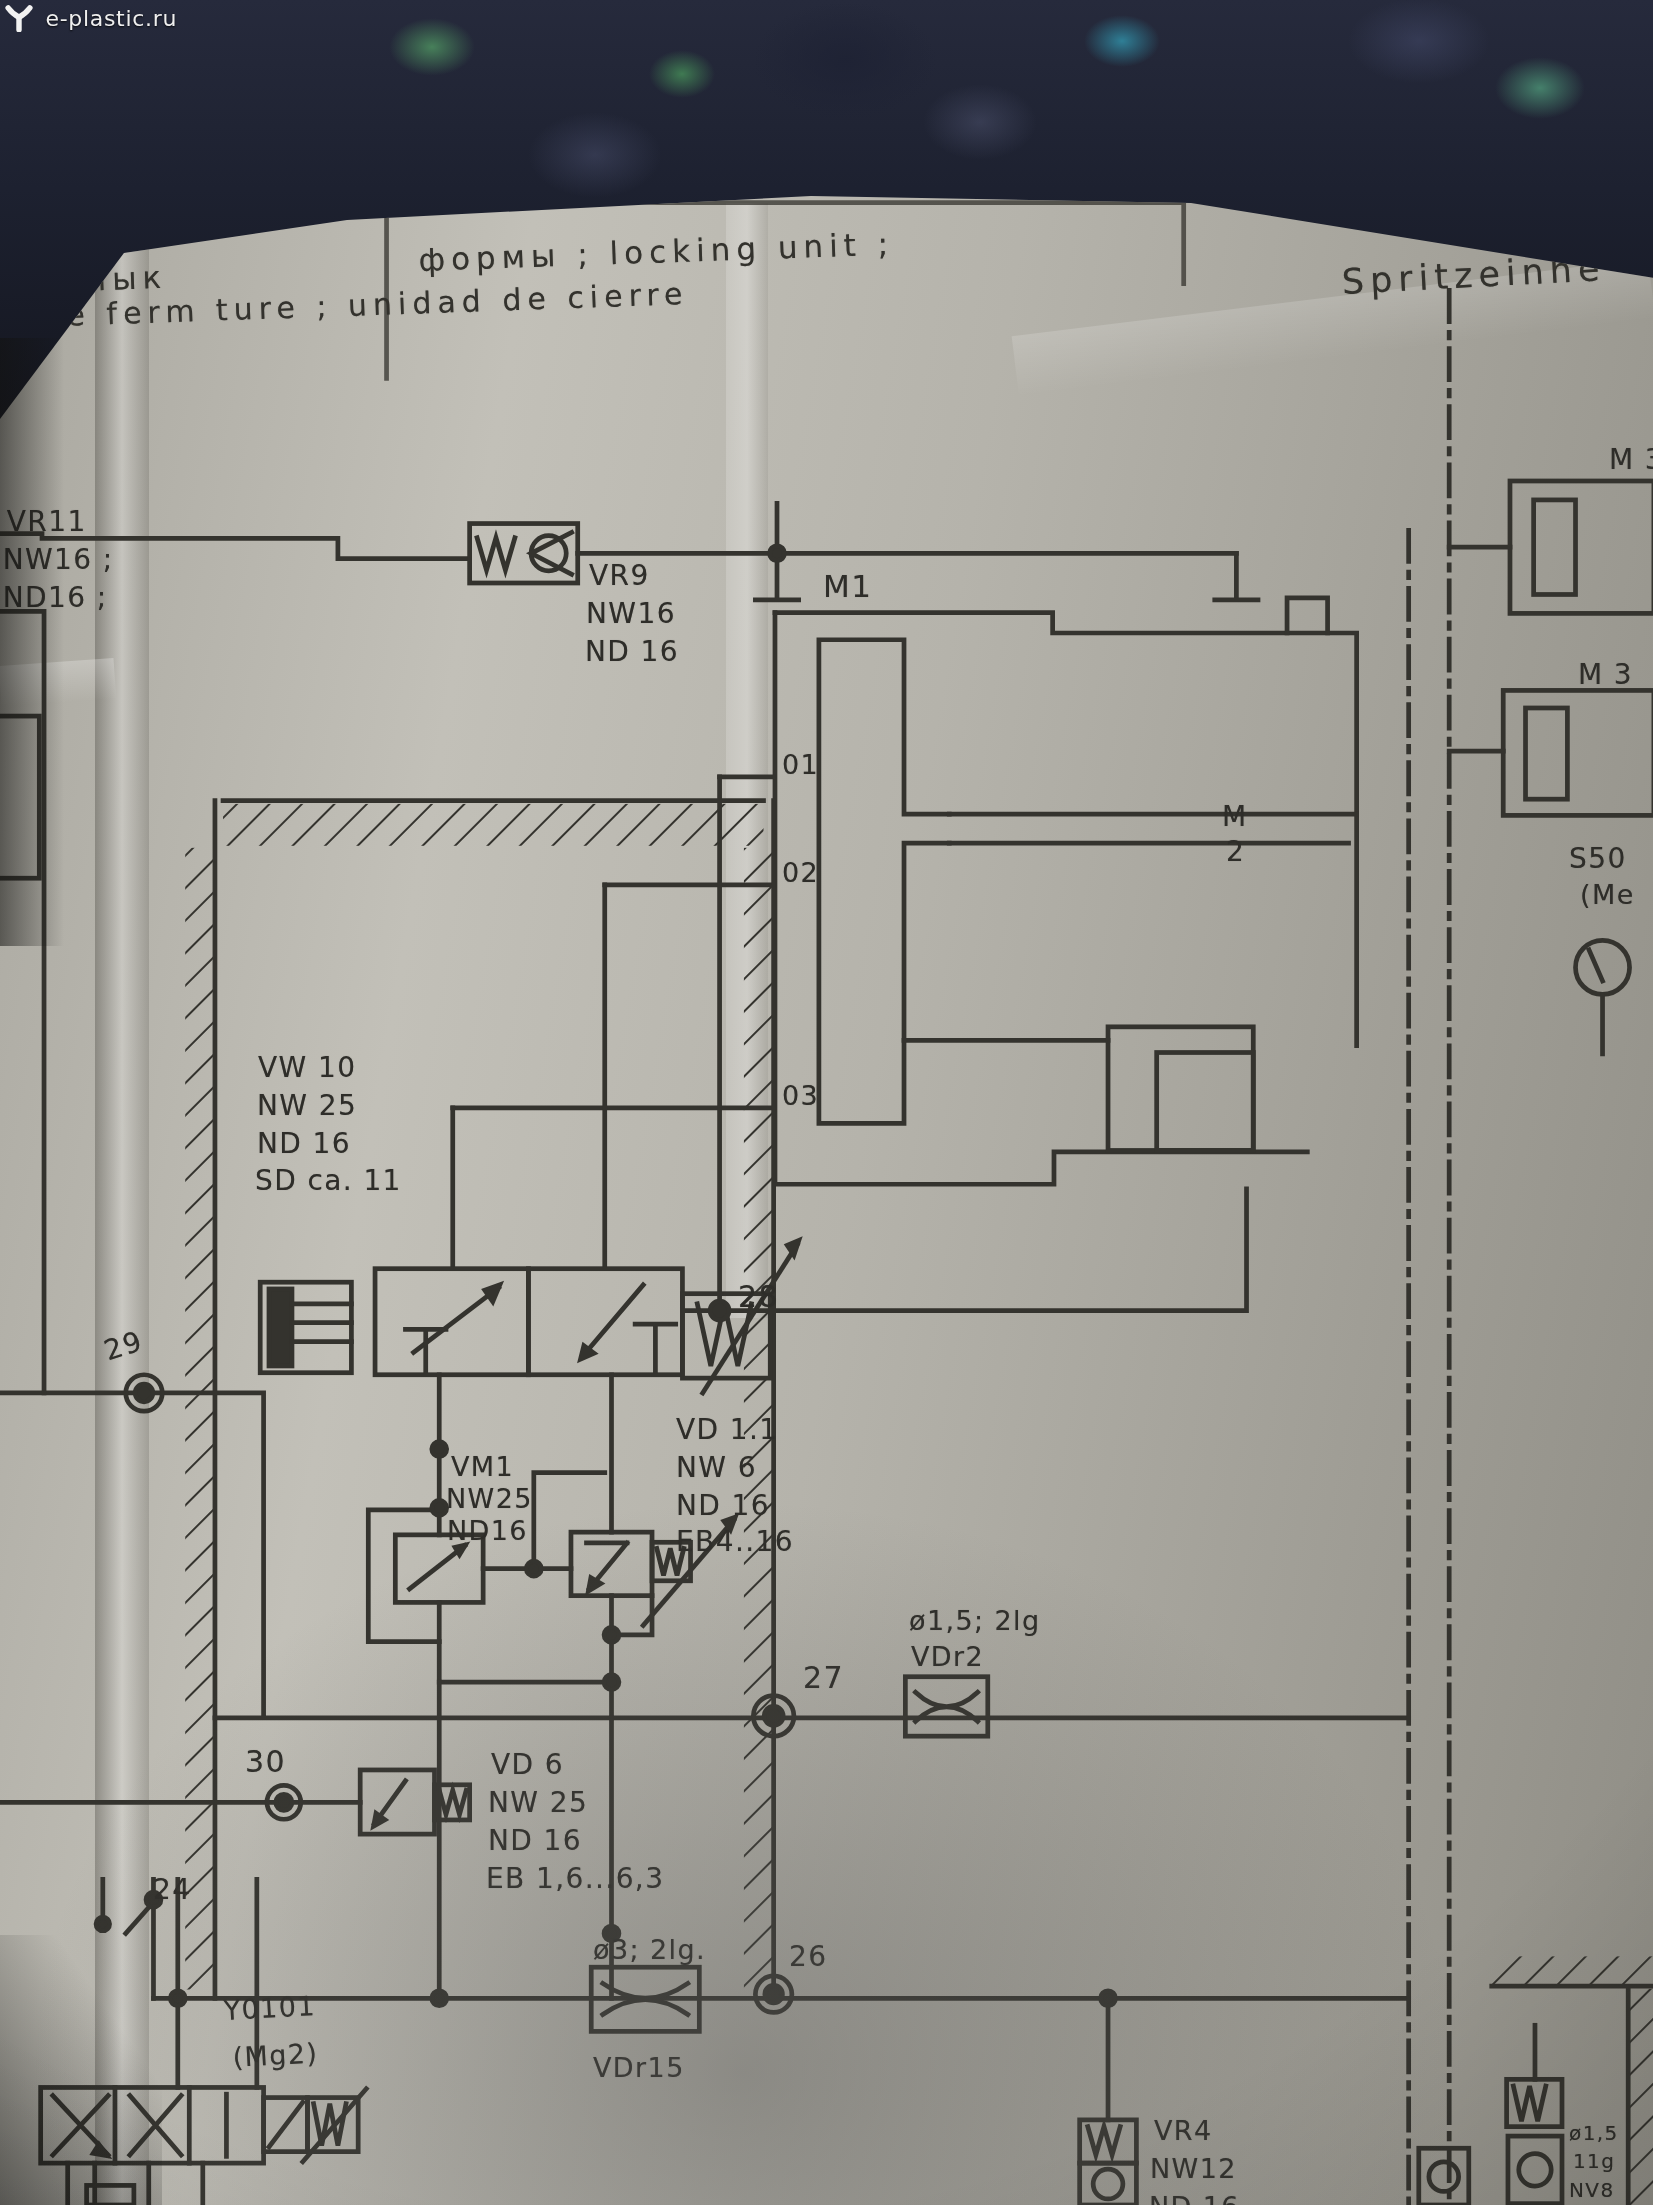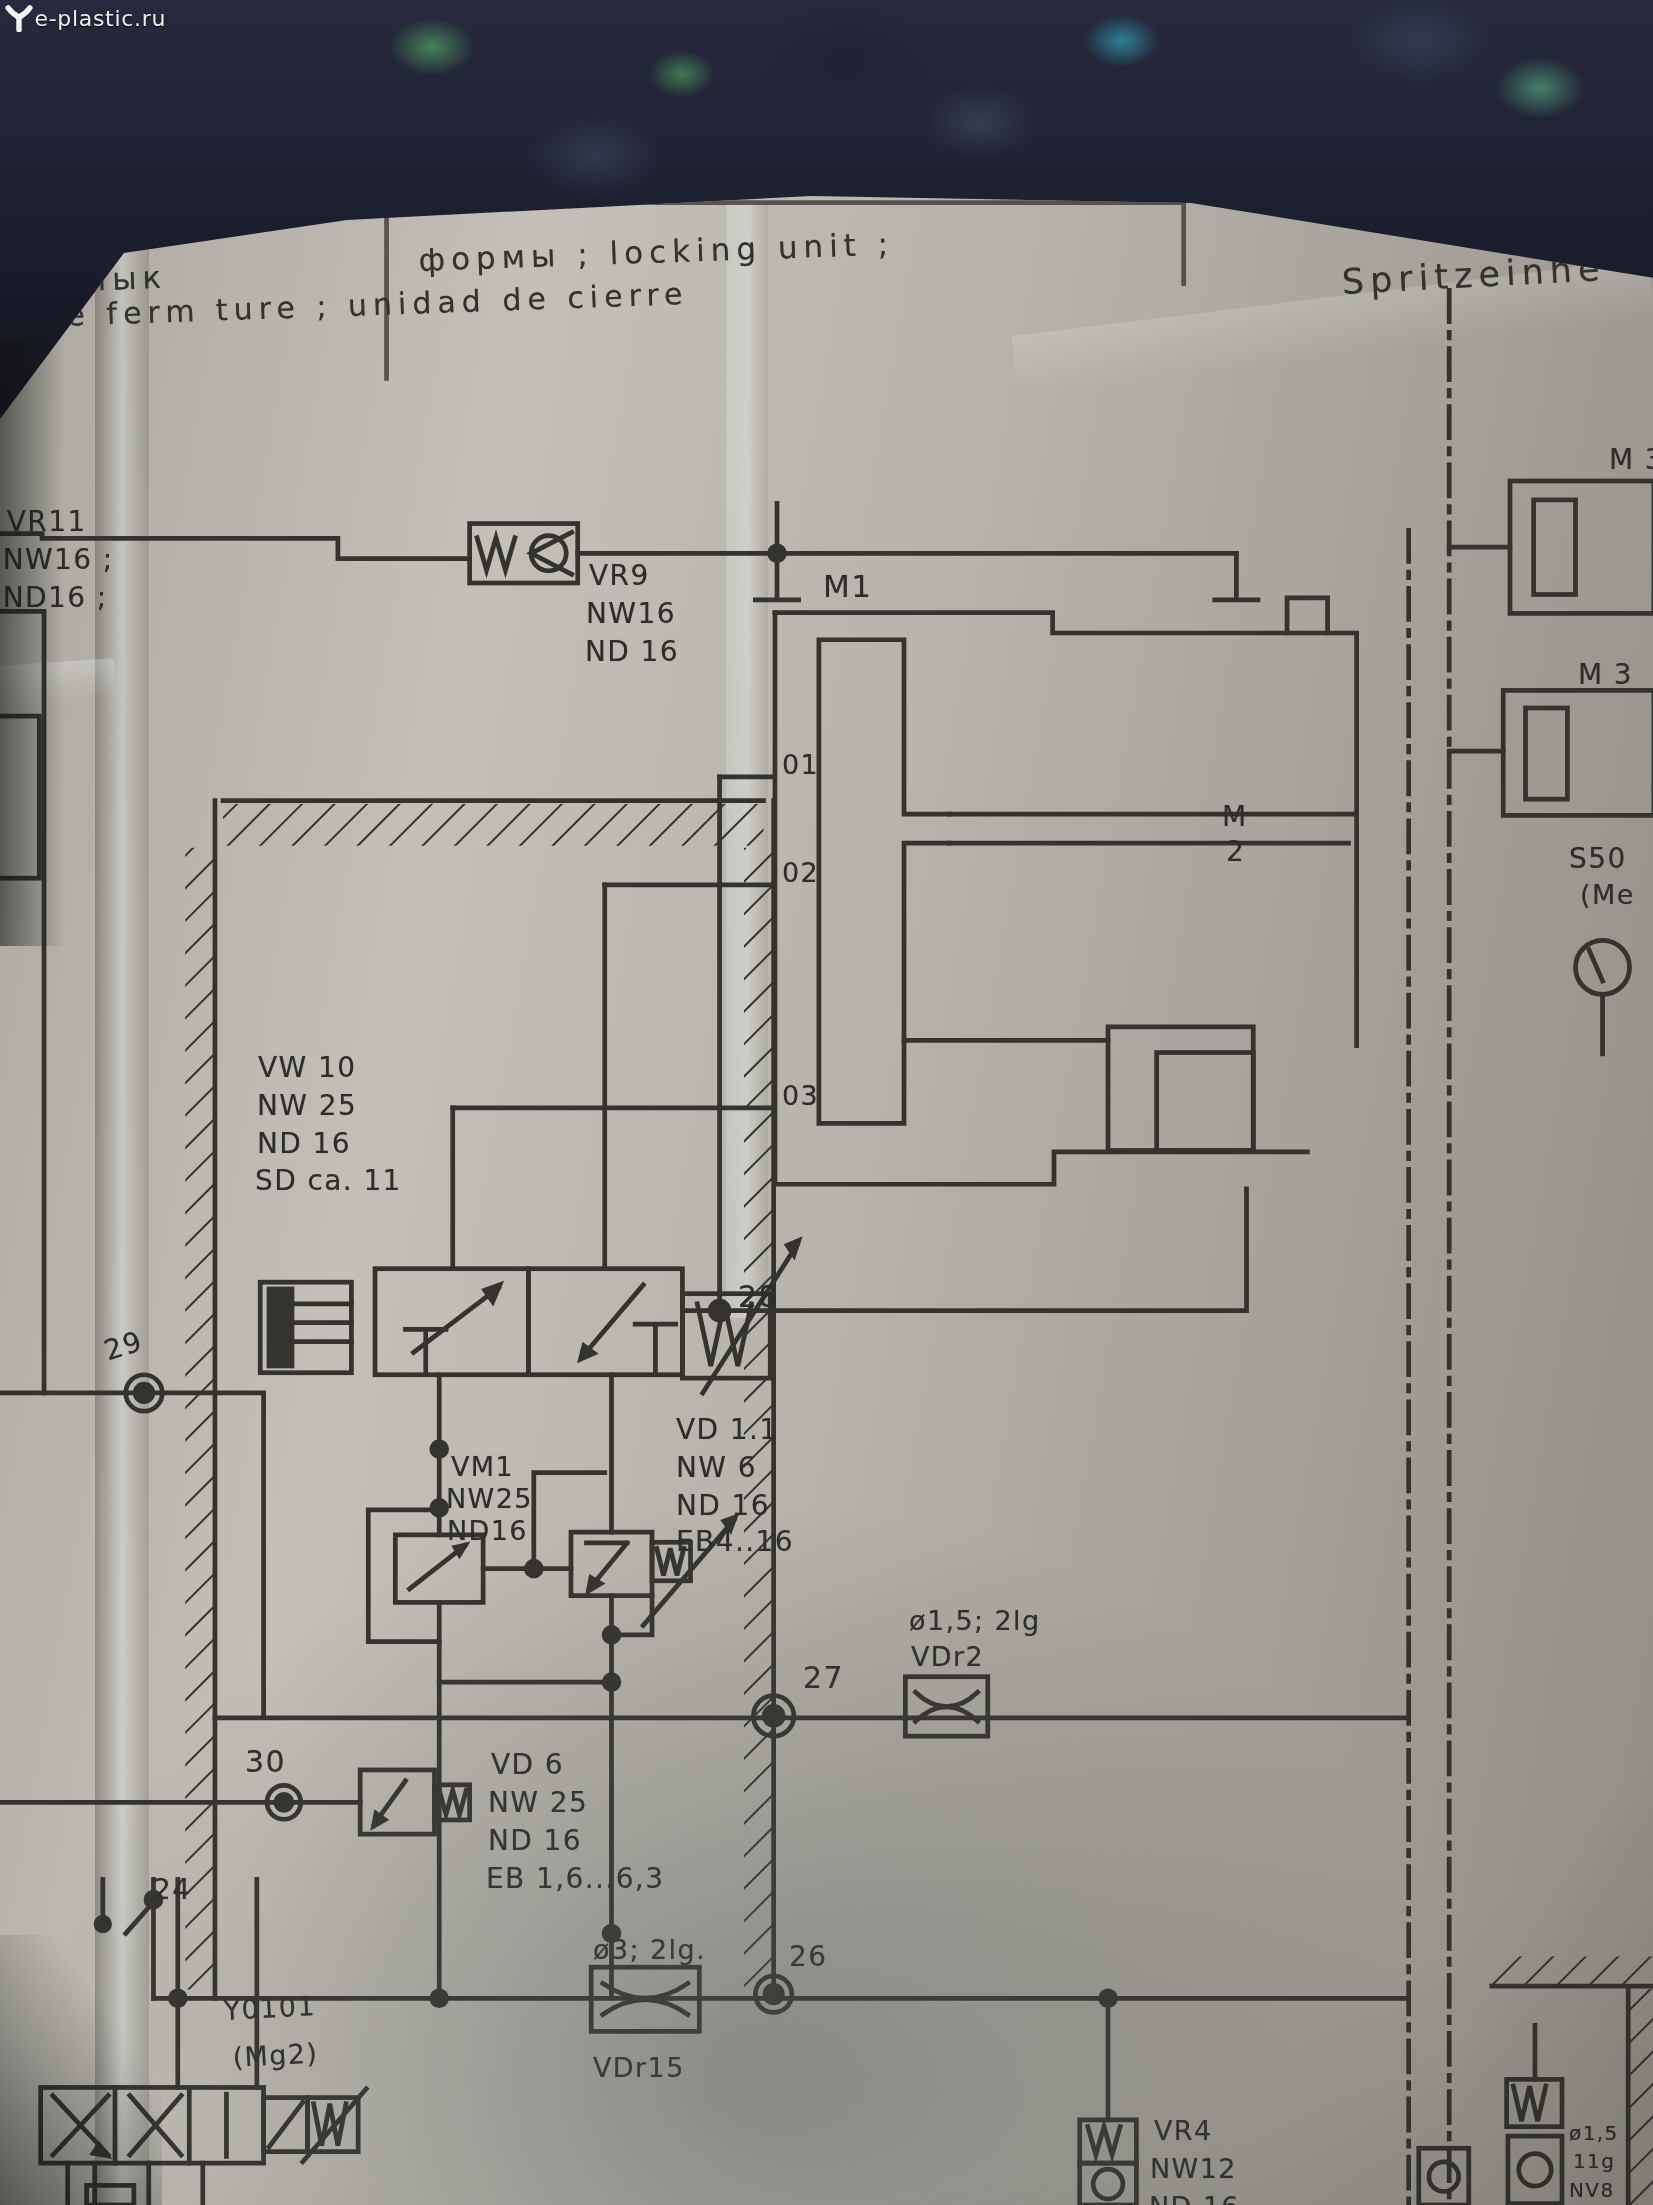--- a/index.html
+++ b/index.html
@@ -41,21 +41,21 @@
   .cornerBL{position:absolute;left:0;bottom:0;width:162px;height:270px;
       background:linear-gradient(55deg,rgba(16,16,14,.55),rgba(0,0,0,0) 70%);}
   
   svg.ink{position:absolute;left:0;top:0;}
   .lbl{position:absolute;color:#2e2d29;font-size:27px;line-height:1;
        letter-spacing:1.4px;white-space:nowrap;transform-origin:left top;
        text-shadow:0 0 0.7px rgba(46,45,41,.5);}
   .s30{font-size:20px}.s42{font-size:28px}
   .s44{font-size:30px}.s46{font-size:31px}.s52{font-size:35px}
   .title{letter-spacing:6px;color:#33322d;}
-  .wm{position:absolute;left:5.4px;top:4px;display:flex;align-items:center;gap:1px;
+  .wm{position:absolute;left:5.4px;top:4px;display:flex;align-items:center;gap:12px;
       color:#efefef;font-size:22px;letter-spacing:0.7px;
       text-shadow:0 0.7px 2px rgba(0,0,0,.8);}
 </style>
 </head>
 <body>
 
 <div class="scene">
 
   <div class="fabric"></div>
 

